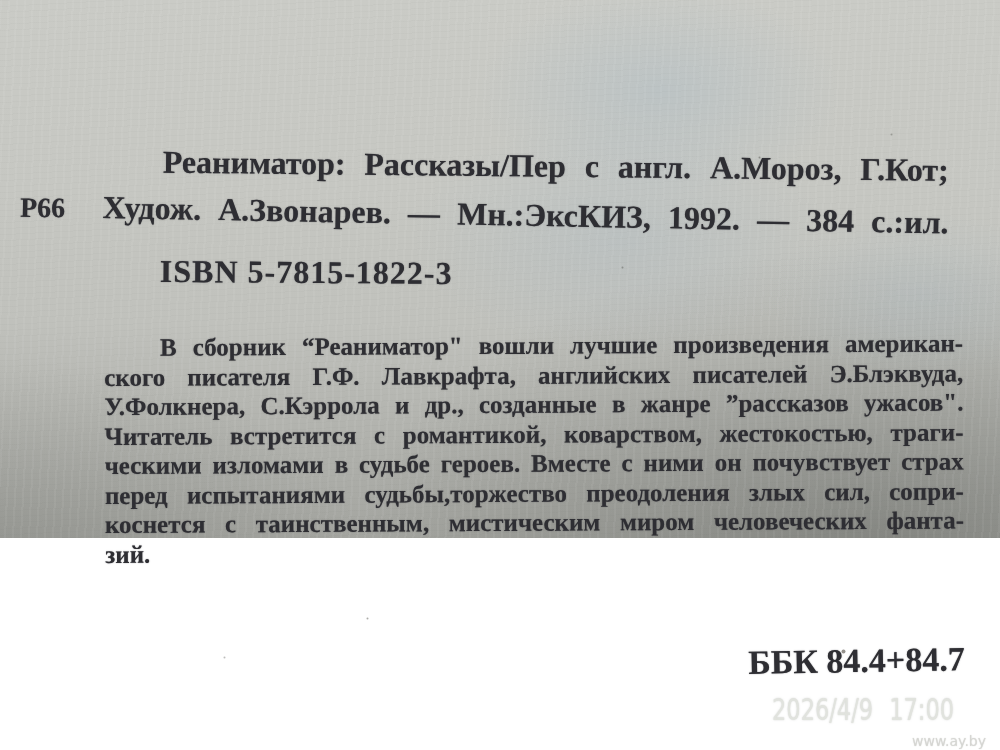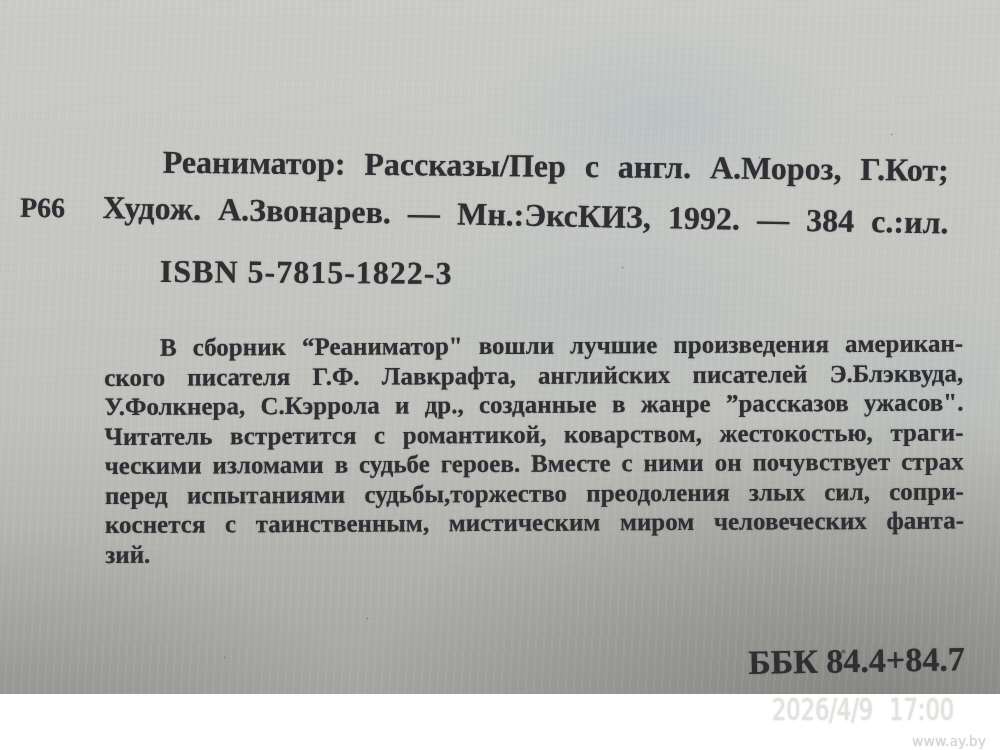--- a/index.html
+++ b/index.html
@@ -8,21 +8,21 @@
     width: 1000px;
     height: 750px;
     overflow: hidden;
     font-family: "Liberation Serif", "DejaVu Serif", serif;
   }
 
   
   .photo {
     position: relative;
     width: 1000px;
-    height: 694px;
+    height: 538px;
     background:
       
       repeating-linear-gradient(93deg, rgba(255,255,255,0.05) 0 2px, rgba(255,255,255,0) 2px 8px),
       repeating-linear-gradient(177deg, rgba(90,95,90,0.03) 0 1px, rgba(90,95,90,0) 1px 6px),
       
       radial-gradient(260px 150px at 66% 17%, rgba(168,185,196,0.38), rgba(168,185,196,0) 70%),
       radial-gradient(300px 170px at 62% 44%, rgba(165,182,194,0.28), rgba(165,182,194,0) 70%),
       radial-gradient(220px 120px at 92% 55%, rgba(168,185,196,0.25), rgba(168,185,196,0) 70%),
       
       radial-gradient(700px 420px at 88% 104%, rgba(55,58,54,0.30), rgba(55,58,54,0) 75%),

